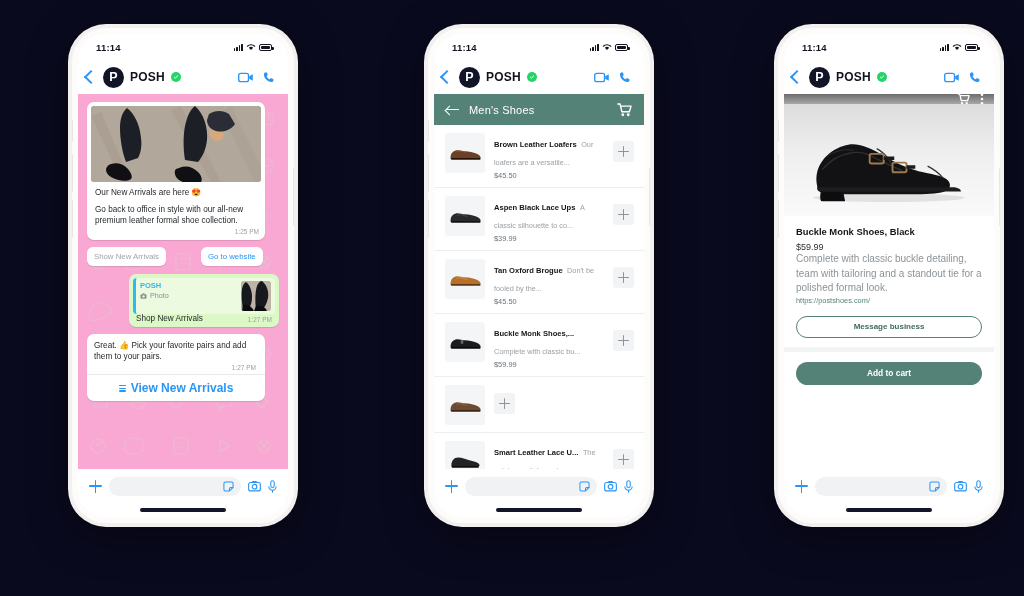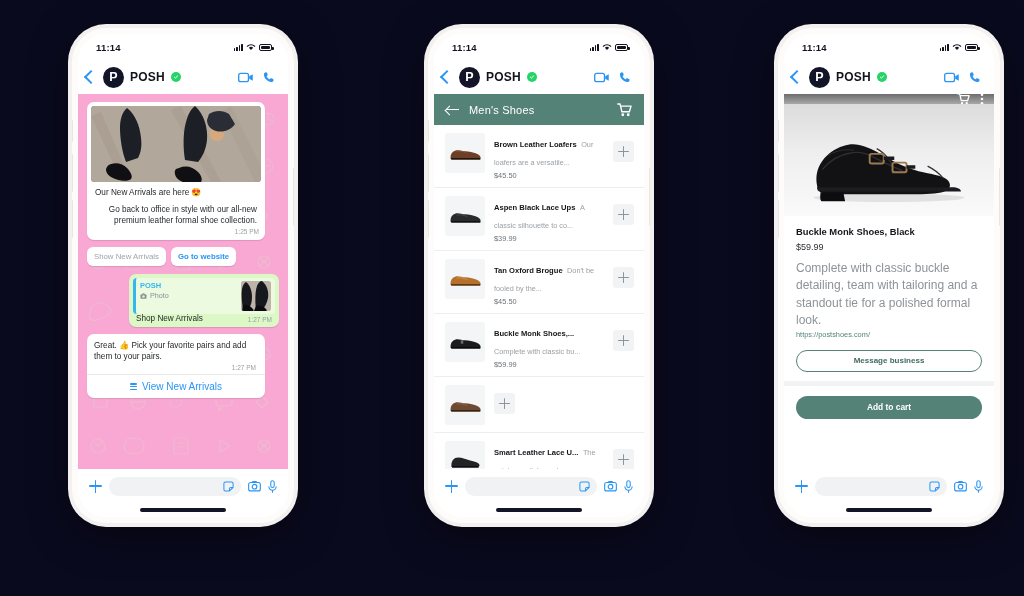--- a/index.html
+++ b/index.html
@@ -77,28 +77,28 @@
   .chat-scroll { position: relative; padding: 8px 9px 4px; }
 
   .bubble-in {
     background: #fff; border-radius: 7px; padding: 4px;
     box-shadow: 0 1px 1px rgba(0,0,0,.12); max-width: 178px; margin-bottom: 7px;
   }
   .bub-img { width: 100%; height: 76px; border-radius: 4px; overflow: hidden;
              display: block; background: #b9b2ab; }
   .bub-txt { padding: 5px 4px 0; }
   .bub-line { font-size: 8.2px; color: #1f2326; line-height: 1.35; }
-  .bub-line + .bub-line { margin-top: 6px; text-align: right; }
+  .bub-line + .bub-line { margin-top: 6px; }
   .bub-time { font-size: 6.5px; color: #9aa0a4; text-align: right; padding: 2px 2px 1px; }
 
   .qr-row { display: flex; gap: 5px; margin-bottom: 8px; }
   .qr-btn { background: #fff; border-radius: 6px; padding: 5px 7px; font-size: 7.8px;
             box-shadow: 0 1px 1px rgba(0,0,0,.12); white-space: nowrap; }
   .qr-muted { color: #9fa4a8; }
-  .qr-link { color: #2a95f5; font-weight: 700; }
+  .qr-link { color: #2a95f5; font-weight: 400; margin-left: 30px; }
 
   .bubble-out {
     background: #dcf8c6; border-radius: 7px; padding: 4px; margin-left: auto;
     box-shadow: 0 1px 1px rgba(0,0,0,.12); width: 150px; margin-bottom: 7px;
   }
   .quote { background: rgba(255,255,255,.45); border-left: 3px solid #34b7f1;
            border-radius: 4px; padding: 3px 4px; display: flex; gap: 4px;
            align-items: flex-start; }
   .quote-txt { flex: 1; min-width: 0; }
   .q-name { font-size: 7.5px; font-weight: 700; color: #34b7f1; }
@@ -108,21 +108,21 @@
              flex: 0 0 auto; background: #cfc8c1; }
   .out-cap { font-size: 8.2px; color: #1f2326; padding: 0 3px 0;
              display: flex; align-items: flex-end; }
   .out-cap .t { font-size: 6.5px; color: #9aa0a4; margin-left: auto; padding-left: 6px; }
 
   .bubble-in2 { background:#fff; border-radius:7px; box-shadow:0 1px 1px rgba(0,0,0,.12);
                 max-width: 178px; overflow: hidden; }
   .b2-body { padding: 6px 7px 2px; }
   .b2-divider { height: 1px; background: #e7e9ea; }
   .b2-action { display: flex; align-items: center; justify-content: center; gap: 5px;
-               padding: 6px 0; font-size: 10px; color: #2a95f5; font-weight: 400; }
+               padding: 6px 0; font-size: 12px; color: #2a95f5; font-weight: 700; }
   .list-ico { display: flex; flex-direction: column; gap: 1.5px; }
   .list-ico i { display: block; width: 7px; height: 1.3px; background: #2a95f5; border-radius: 1px; }
 
   
   .input-bar { flex: 0 0 34px; background: #fff; display: flex; align-items: center;
                gap: 7px; padding: 0 11px; }
   .plus-ic { position: relative; width: 13px; height: 13px; flex: 0 0 auto; }
   .plus-ic::before, .plus-ic::after { content:""; position:absolute; background:#2a95f5;
     border-radius:1px; }
   .plus-ic::before { left:0; top:5.6px; width:13px; height:1.8px; }
@@ -168,21 +168,21 @@
   
   .pd-top { flex: 0 0 10px; background: linear-gradient(#6d6d6d, #a8a8a8); position: relative; }
   .pd-actions { position: absolute; right: 10px; top: 0; height: 100%;
                 display: flex; align-items: center; gap: 10px; }
   .pd-hero { flex: 0 0 112px; background: linear-gradient(180deg,#dcdcdc 0%,#efefef 45%,#fafafa 100%);
              display: flex; align-items: center; justify-content: center;
              position: relative; overflow: hidden; }
   .pd-body { flex: 1; background: #fff; padding: 10px 12px 0; }
   .pd-title { font-size: 9.4px; font-weight: 700; color: #14161a; }
   .pd-price { font-size: 9px; color: #2b2f33; margin-top: 5px; }
-  .pd-desc { font-size: 12px; color: #8d9398; line-height: 1.45; margin-top: 8px; }
+  .pd-desc { font-size: 10px; color: #8d9398; line-height: 1.45; }
   .pd-url { font-size: 7.4px; color: #558277; }
   .pd-msg { margin-top: 11px; height: 22px; border: 1px solid #558277; border-radius: 12px;
             display: flex; align-items: center; justify-content: center;
             font-size: 8px; color: #3f6b61; font-weight: 600; }
   .pd-sep { height: 5px; background: #f1f3f4; margin: 9px -12px 0; }
   .pd-cart { margin-top: 10px; height: 23px; background: #558277; border-radius: 13px;
              display: flex; align-items: center; justify-content: center;
              font-size: 8.4px; color: #fff; font-weight: 600; }
 </style>
 </head>

